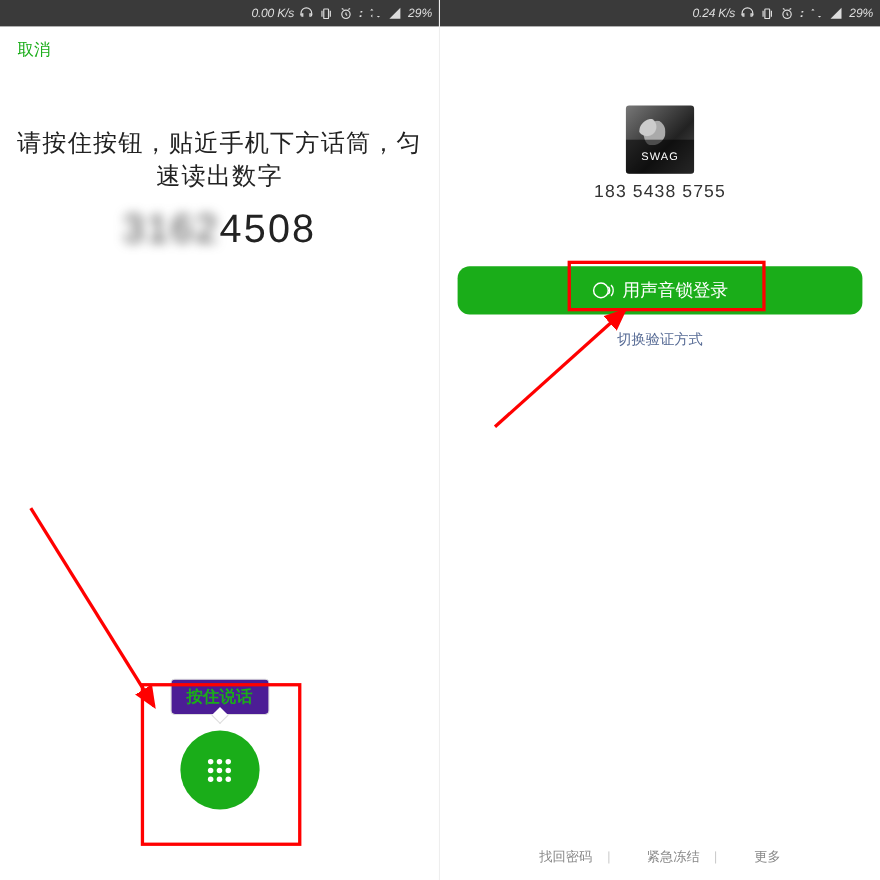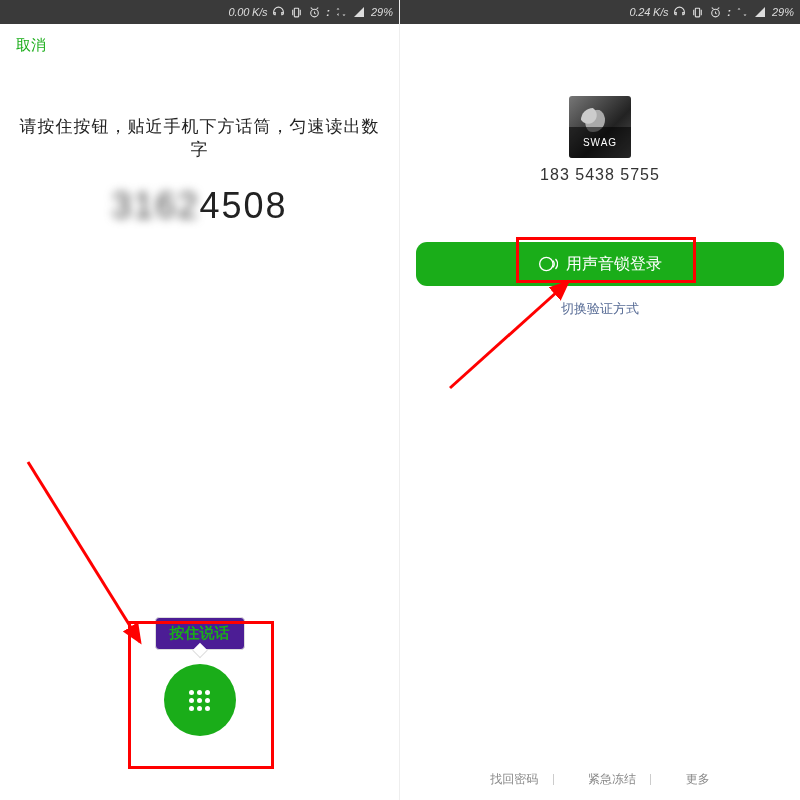--- a/index.html
+++ b/index.html
@@ -39,31 +39,31 @@
     color: #1aad19;
     font-size: 15px;
     padding: 12px 16px;
     display: inline-block;
   }
 
   
   .instruction {
     text-align: center;
     color: #222;
-    font-size: 17px;
+    font-size: 22px;
     margin-top: 48px;
     padding: 0 12px;
     letter-spacing: 1px;
   }
   .digits {
     text-align: center;
     font-size: 36px;
     font-weight: 400;
     color: #222;
-    margin-top: 24px;
+    margin-top: 12px;
     letter-spacing: 2px;
   }
   .digits .blurred {
     filter: blur(5px);
     color: #444;
   }
 
   
   .hold-area {
     position: absolute;

